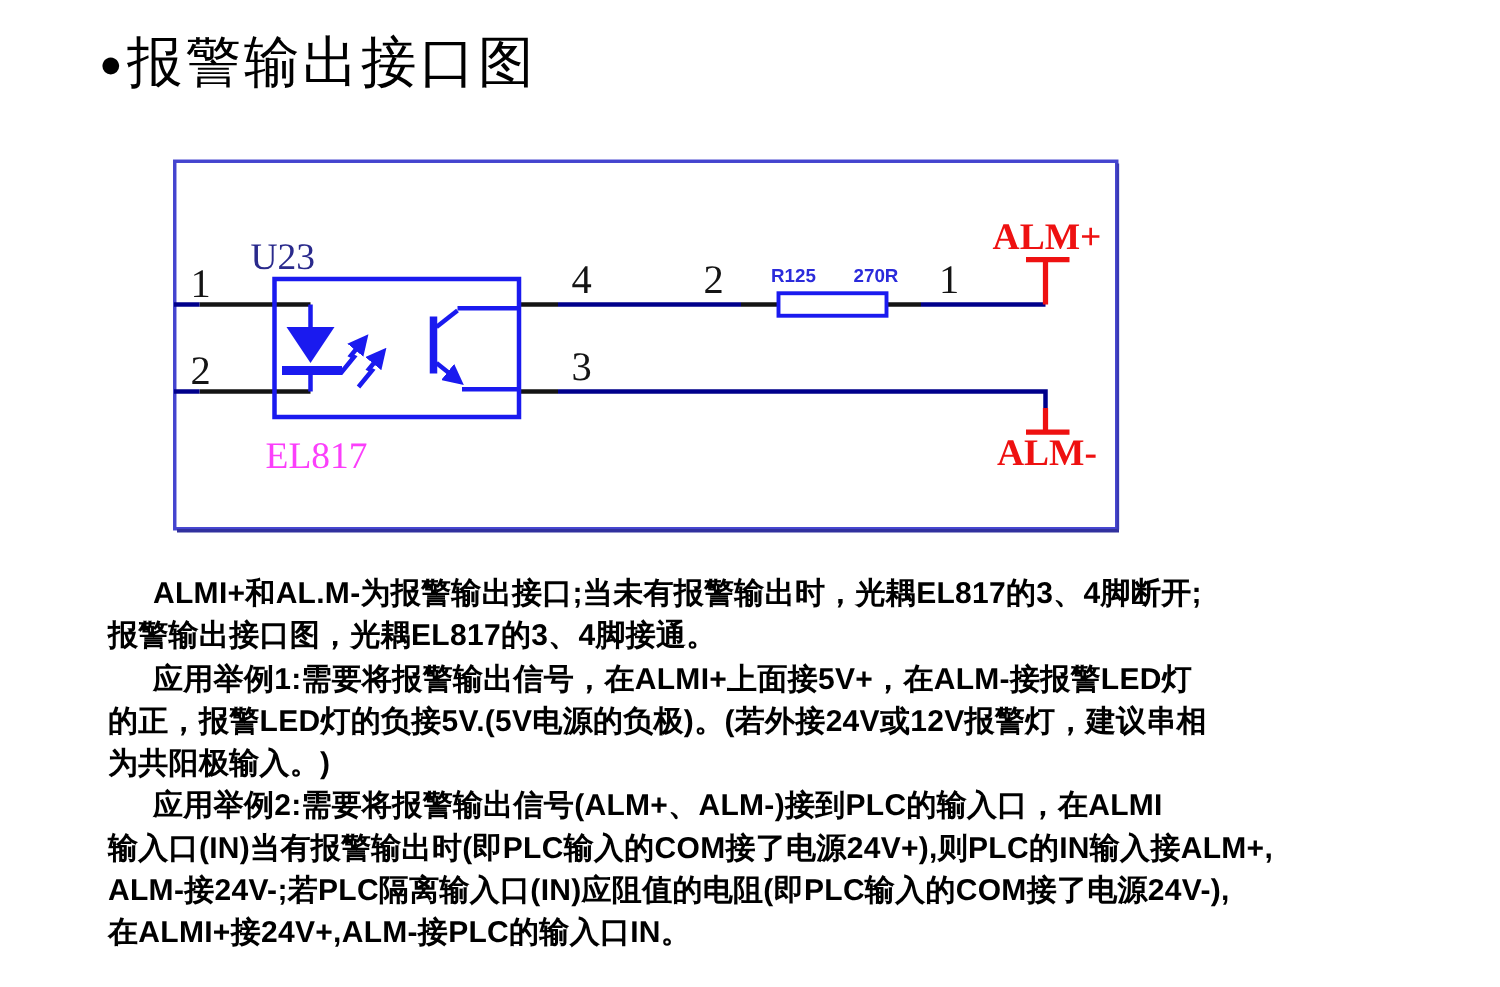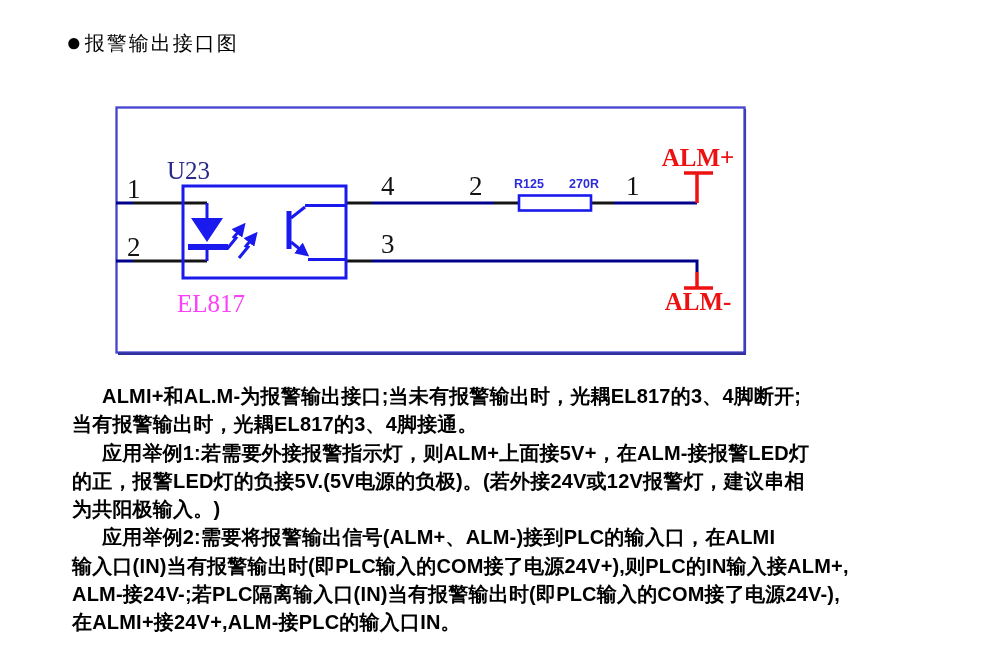--- a/index.html
+++ b/index.html
@@ -4,21 +4,21 @@
 <style>
   html,body { margin:0; padding:0; }
   body { width:1000px; height:658px; background:#ffffff; position:relative;
          font-family:"Liberation Sans", sans-serif; }
   .page { position:absolute; inset:0; width:1000px; height:658px; background:#fff; overflow:hidden; }
 
   
   .title-row { position:absolute; left:66px; top:28px; display:flex; align-items:center;
                font-family:"Liberation Serif", serif; color:#000; }
   .bullet { font-size:26px; line-height:26px; margin-right:3px; }
-  .title-text { font-size:20px; line-height:30px; letter-spacing:2px; font-weight:500; }
+  .title-text { font-size:37px; line-height:30px; letter-spacing:2px; font-weight:500; }
 
   
   svg.schematic { position:absolute; left:0; top:0; }
   .pin-num   { font:27px "Liberation Serif", serif; fill:#141414; }
   .refdes    { font:25px "Liberation Serif", serif; fill:#2a2a8c; }
   .partname  { font:25px "Liberation Serif", serif; fill:#fb3ffb; }
   .r-label   { font:bold 12.5px "Liberation Sans", sans-serif; fill:#2b2bdb; text-anchor:middle; }
   .term-label{ font:bold 25px "Liberation Serif", serif; fill:#ee1111; text-anchor:middle; }
 
   
@@ -118,23 +118,23 @@
 
     <text class="r-label" x="529" y="188">R125</text>
     <text class="r-label" x="584" y="188">270R</text>
 
     <text class="term-label" x="698" y="166">ALM+</text>
     <text class="term-label" x="698" y="310">ALM-</text>
   </svg>
 
   <div>
     <div class="bodyline indent" style="top:383px">ALMI+和AL.M-为报警输出接口;当未有报警输出时，光耦EL817的3、4脚断开;</div>
-    <div class="bodyline" style="top:411px">当有报警输出时，光耦EL817的3、4脚接通。</div>
-    <div class="bodyline indent" style="top:440px">应用举例1:若需要外接报警指示灯，则ALM+上面接5V+，在ALM-接报警LED灯</div>
+    <div class="bodyline" style="top:411px">报警输出接口图，光耦EL817的3、4脚接通。</div>
+    <div class="bodyline indent" style="top:440px">应用举例1:需要将报警输出信号，在ALMI+上面接5V+，在ALM-接报警LED灯</div>
     <div class="bodyline" style="top:468px">的正，报警LED灯的负接5V.(5V电源的负极)。(若外接24V或12V报警灯，建议串相</div>
     <div class="bodyline" style="top:496px">为共阳极输入。)</div>
     <div class="bodyline indent" style="top:524px">应用举例2:需要将报警输出信号(ALM+、ALM-)接到PLC的输入口，在ALMI</div>
     <div class="bodyline" style="top:553px">输入口(IN)当有报警输出时(即PLC输入的COM接了电源24V+),则PLC的IN输入接ALM+,</div>
-    <div class="bodyline" style="top:581px">ALM-接24V-;若PLC隔离输入口(IN)当有报警输出时(即PLC输入的COM接了电源24V-),</div>
+    <div class="bodyline" style="top:581px">ALM-接24V-;若PLC隔离输入口(IN)应阻值的电阻(即PLC输入的COM接了电源24V-),</div>
     <div class="bodyline" style="top:609px">在ALMI+接24V+,ALM-接PLC的输入口IN。</div>
   </div>
 
 </div>
 
 </body></html>

